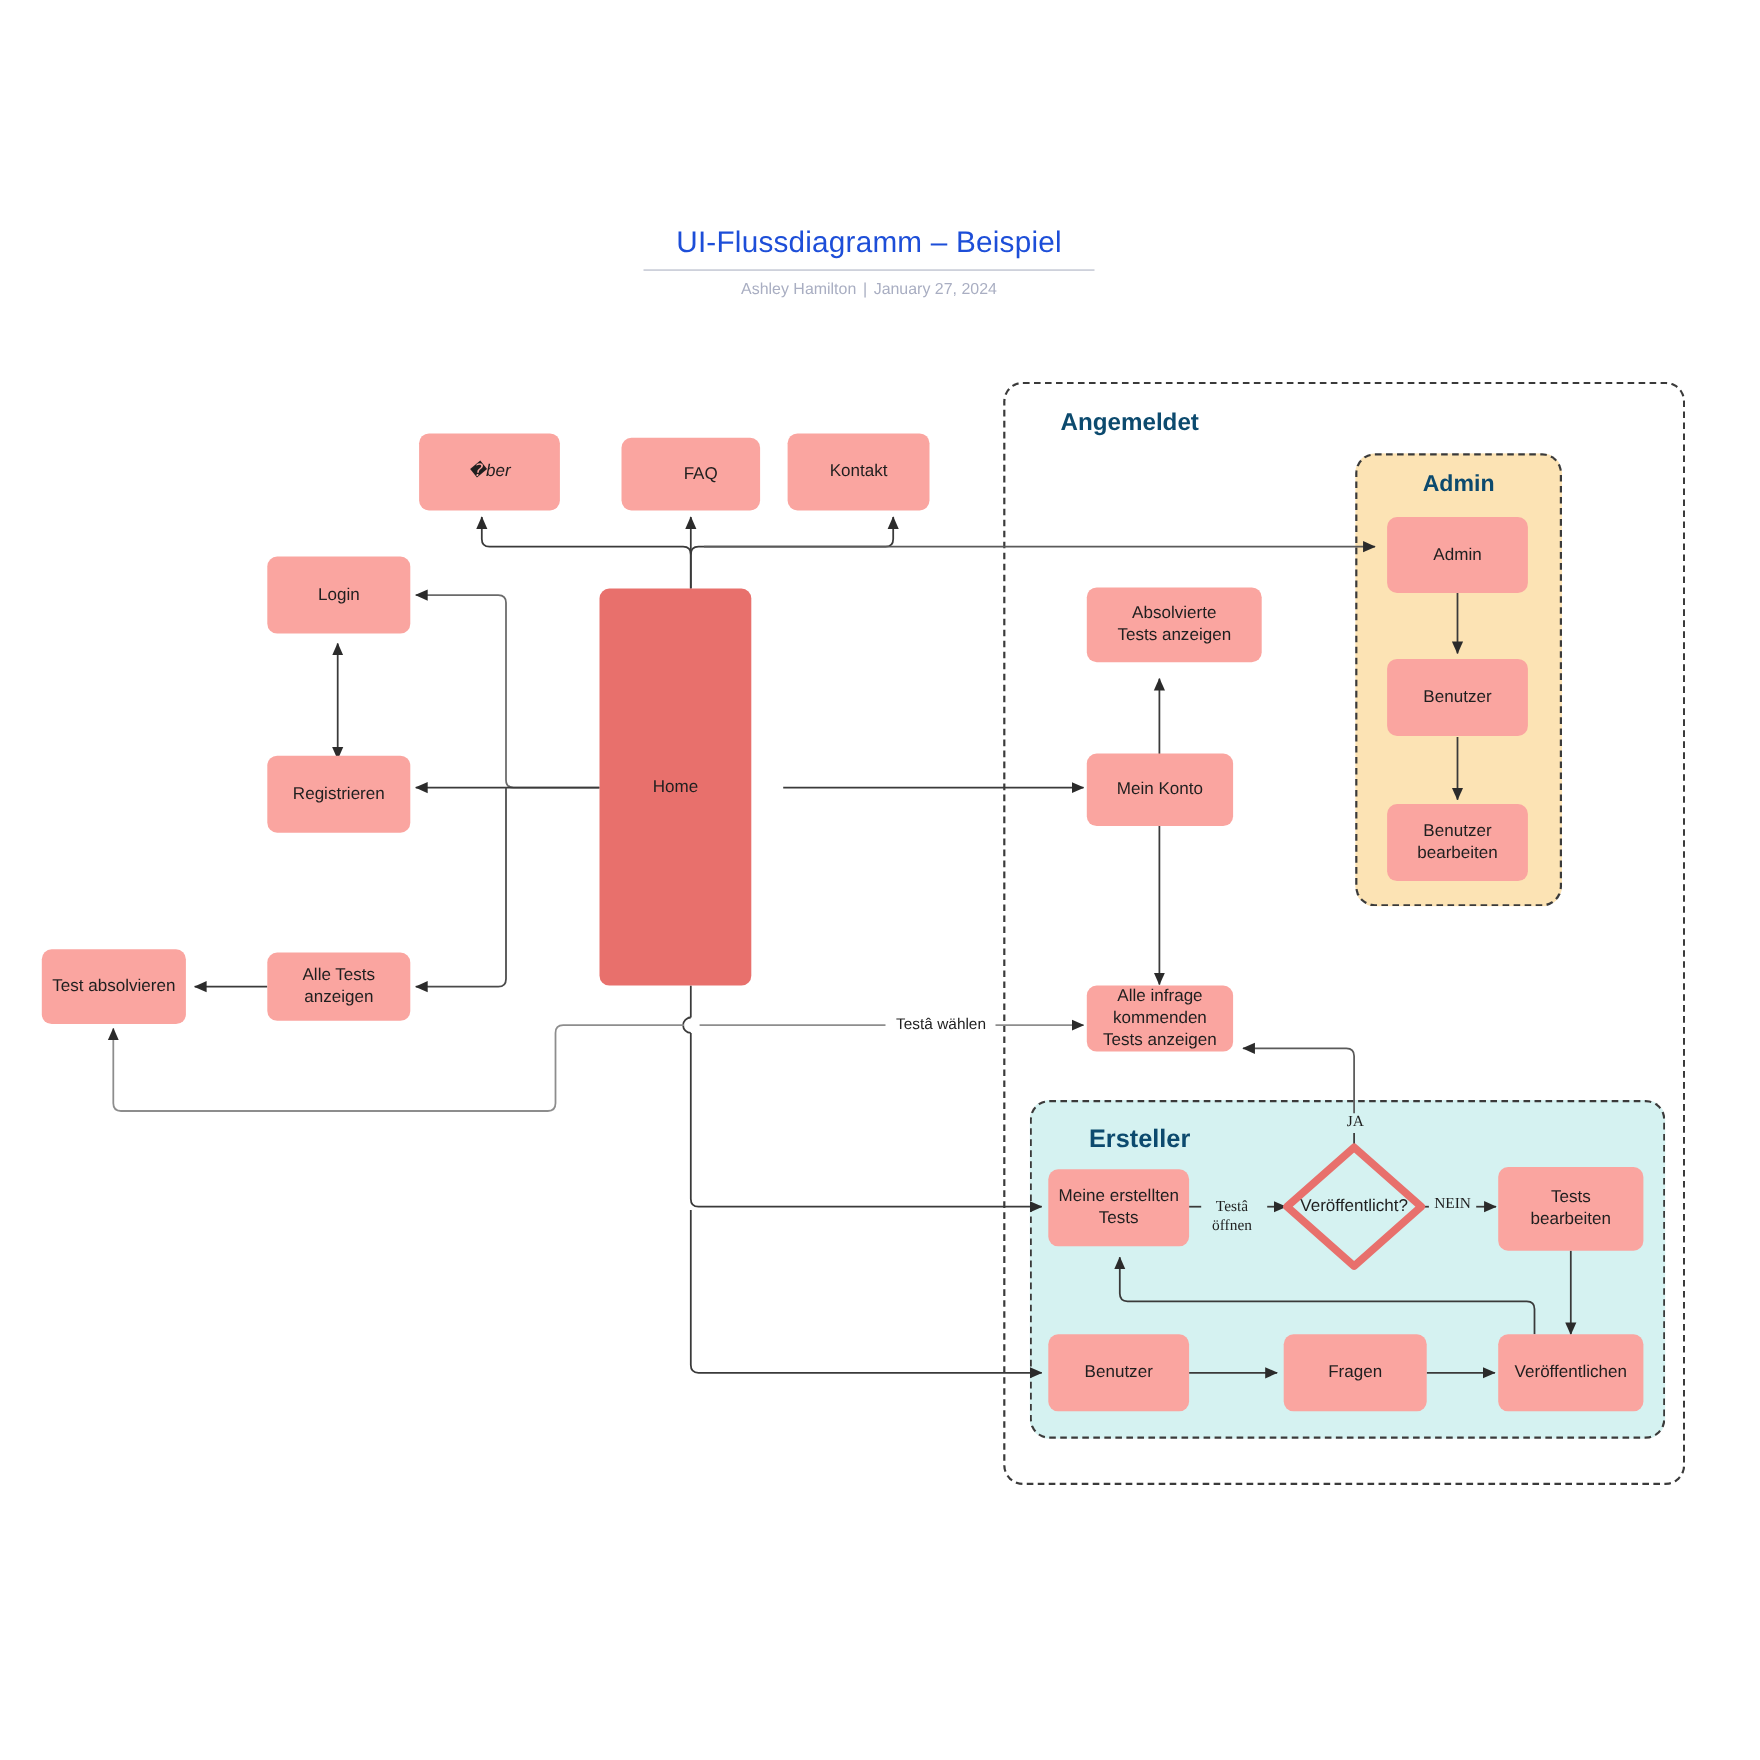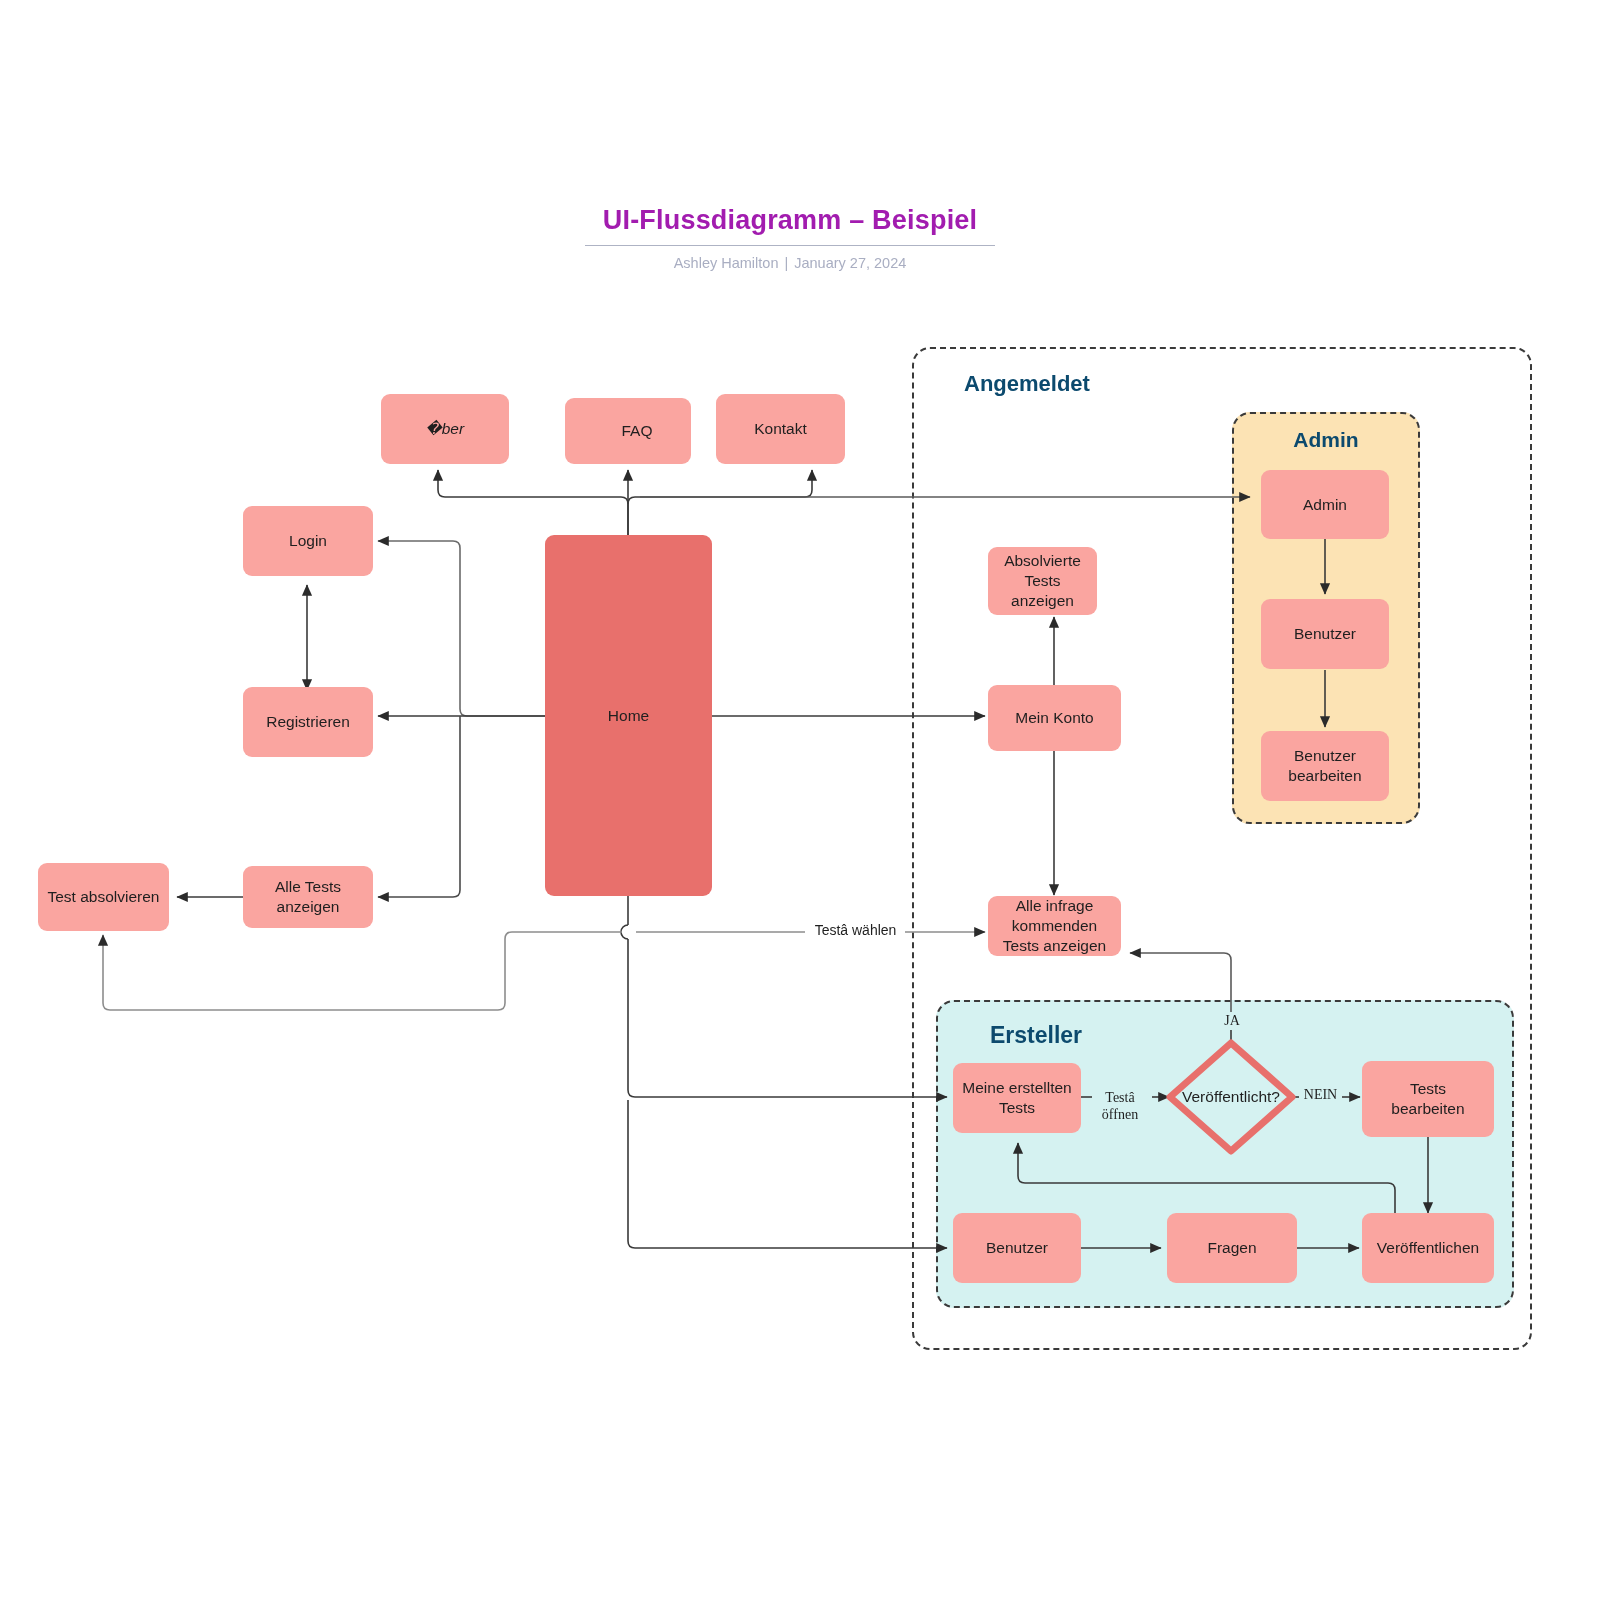--- a/index.html
+++ b/index.html
@@ -6,21 +6,21 @@
   body{
     width:1600px;height:1600px;
     font-family:"Liberation Sans","DejaVu Sans",sans-serif;
     overflow:hidden;position:relative;
   }
   #canvas{position:absolute;inset:0;width:1600px;height:1600px;}
 
   
   .title-wrap{position:absolute;left:585px;top:205px;width:410px;text-align:center;}
   .doc-title{
-    font-size:27px;font-weight:bold;color:#a21caf;letter-spacing:.2px;
+    font-size:27px;font-weight:normal;color:#1d4ed8;letter-spacing:.2px;
     padding-bottom:9px;border-bottom:1.6px solid #aeb3c4;
   }
   .doc-sub{margin-top:9px;font-size:14.5px;color:#a9aec2;}
   .doc-sub .sep{margin:0 6px;}
 
   
   .node{
     position:absolute;box-sizing:border-box;
     display:flex;align-items:center;justify-content:center;text-align:center;
     border-radius:9px;color:#1f1f1f;font-size:15.5px;line-height:1.28;
@@ -152,28 +152,28 @@
 <div class="node n-pink" style="left:381px;top:394px;width:128px;height:70px;font-style:italic;">�ber</div>
 
 <div class="node n-pink" style="left:565px;top:398px;width:126px;height:66px;padding-left:24px;">FAQ</div>
 
 <div class="node n-pink" style="left:716px;top:394px;width:129px;height:70px;">Kontakt</div>
 
 <div class="node n-pink" style="left:243px;top:506px;width:130px;height:70px;">Login</div>
 
 <div class="node n-pink" style="left:243px;top:687px;width:130px;height:70px;">Registrieren</div>
 
-<div class="node n-home" style="left:545px;top:535px;width:167px;height:361px;">Home</div>
+<div class="node n-home" style="left:545px;top:535px;width:138px;height:361px;">Home</div>
 
 <div class="node n-pink" style="left:243px;top:866px;width:130px;height:62px;">Alle Tests
 anzeigen</div>
 
 <div class="node n-pink" style="left:38px;top:863px;width:131px;height:68px;">Test absolvieren</div>
 
-<div class="node n-pink" style="left:988px;top:547px;width:109px;height:68px;">Absolvierte
+<div class="node n-pink" style="left:988px;top:534px;width:159px;height:68px;">Absolvierte
 Tests anzeigen</div>
 
 <div class="node n-pink" style="left:988px;top:685px;width:133px;height:66px;">Mein Konto</div>
 
 <div class="node n-pink" style="left:988px;top:896px;width:133px;height:60px;">Alle infrage
 kommenden
 Tests anzeigen</div>
 
 <div class="node n-pink" style="left:1261px;top:470px;width:128px;height:69px;">Admin</div>
 

